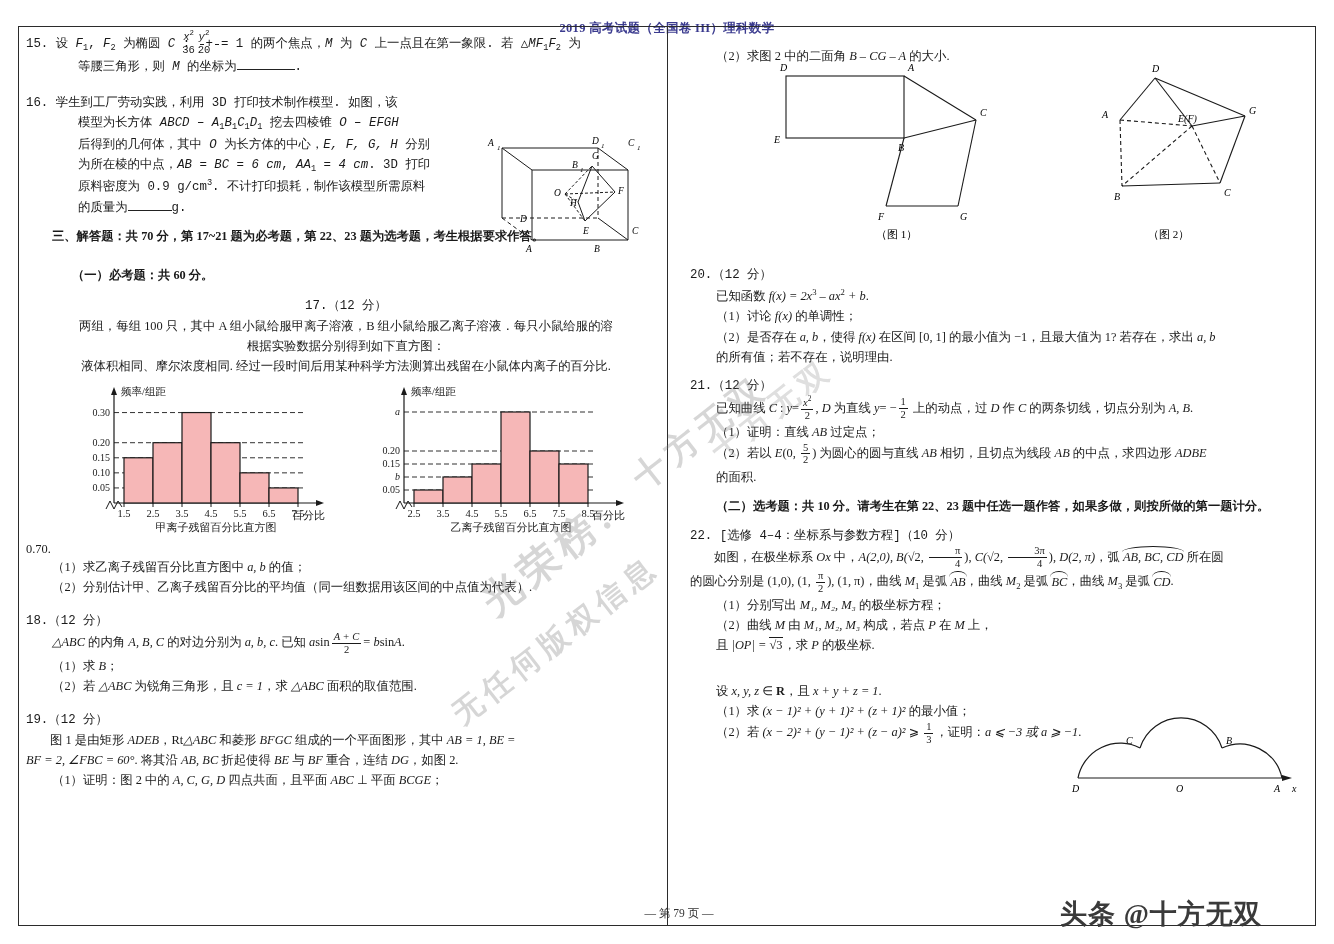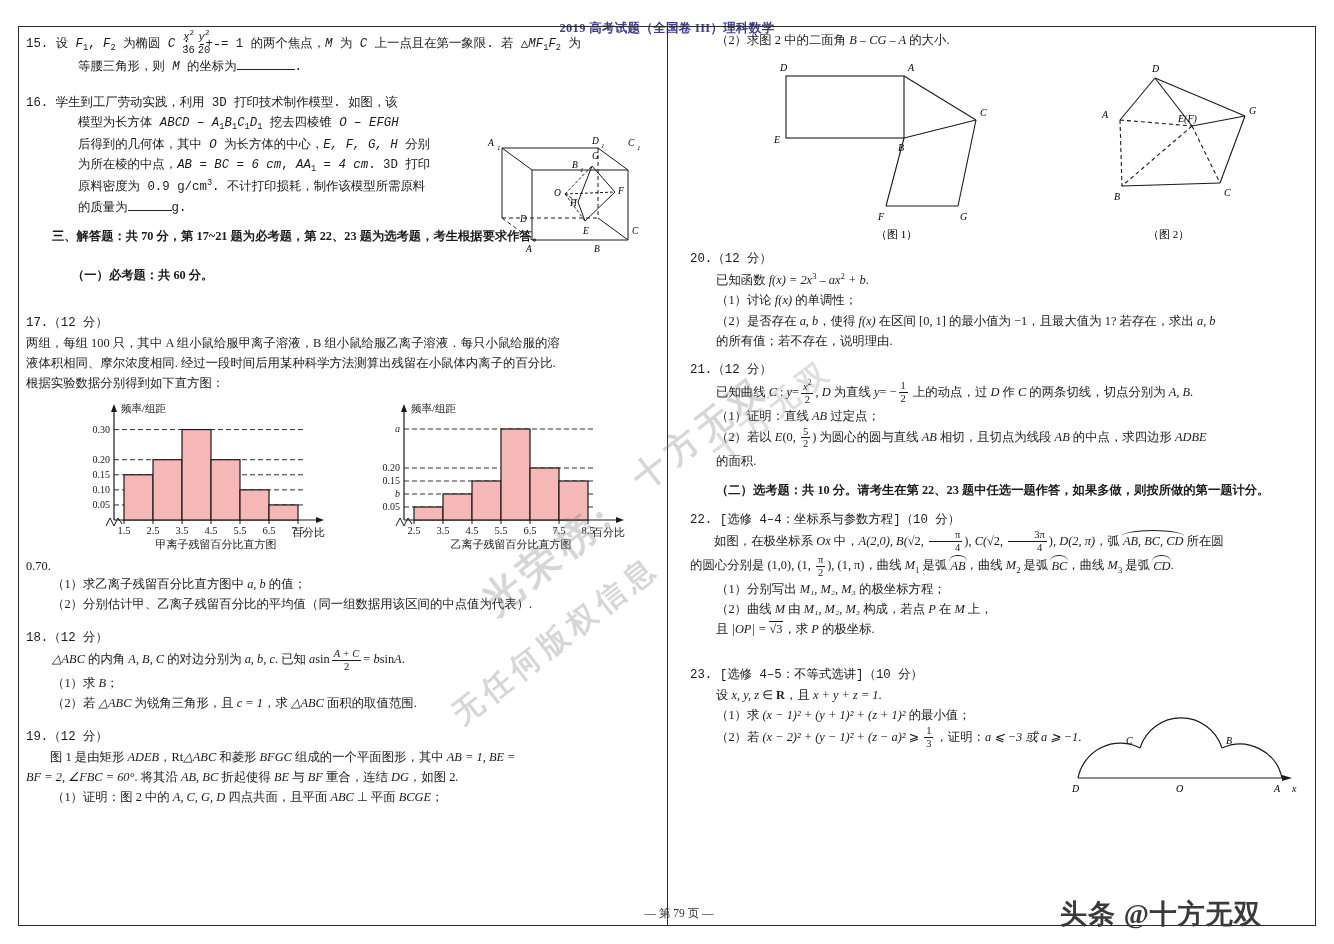--- a/index.html
+++ b/index.html
@@ -29,21 +29,21 @@
   }
   .col-divider {
     position:absolute; left:667px; top:26px; width:1px; height:900px;
     background:#2b2b2b;
   }
   .col {
     position:absolute; top:30px; width:640px;
     font-size:12.4px; line-height:1.62;
   }
   .col-left { left:26px; }
-  .col-right { left:690px; }
+  .col-right { left:690px;margin-top:16px; }
 
   
   .q { margin-bottom:9px; }
   .indent1 { text-indent:24px; }
   .hang { padding-left:26px; text-indent:-26px;font-family:Liberation Mono, monospace; }
   .sub { padding-left:26px; }
   .center-strong { font-weight:bold;margin-top:19px; }
   .blank-line { display:inline-block; border-bottom:1px solid #222; width:58px; height:.9em; }
   .blank-line-sm { display:inline-block; border-bottom:1px solid #222; width:44px; height:.9em; }
 
@@ -117,27 +117,27 @@
     </span>
   </div>
 
   <div class="q center-strong" style="padding-left:26px;margin-top:6px;font-size:12.3px;">
     <span>三、解答题：共 70 分，第 17~21 题为必考题，第 22、23 题为选考题，考生根据要求作答。</span>
   </div>
   <div class="q center-strong" style="padding-left:46px;font-size:12.3px;">
     <span>（一）必考题：共 60 分。</span>
   </div>
 
-  <div class="q" style="margin-top:27px;">
+  <div class="q" style="margin-top:10px;text-align:center;">
     <div class="hang">
       <span>17.（12 分）</span>
     </div>
     <div>两组，每组 100 只，其中 A 组小鼠给服甲离子溶液，B 组小鼠给服乙离子溶液．每只小鼠给服的溶</div>
+    <div>根据实验数据分别得到如下直方图：</div>
     <div>液体积相同、摩尔浓度相同. 经过一段时间后用某种科学方法测算出残留在小鼠体内离子的百分比.</div>
-    <div>根据实验数据分别得到如下直方图：</div>
   </div>
 
   <div style="position:relative;height:150px;">
 
     <div class="fig" style="left:40px;top:-4px;">
       <svg width="290" height="150" viewBox="0 0 290 150">
 
         <line x1="48" y1="12" x2="48" y2="122" stroke="#1a1a1a" stroke-width="1.2"></line>
         <polygon points="48,6 45,14 51,14" fill="#1a1a1a"></polygon>
         <line x1="48" y1="122" x2="252" y2="122" stroke="#1a1a1a" stroke-width="1.2"></line>
@@ -401,24 +401,20 @@
     </div>
     <div class="sub" style="width:380px;font-family:Liberation Serif, serif;">
       <span>（2）曲线 </span><i>M</i><span> 由 </span><i>M₁, M₂, M₃</i><span> 构成，若点 </span><i>P</i><span> 在 </span><i>M</i><span> 上，</span>
       <div>
         <span>且 </span><i>|OP| = </i><span class="sqrt">√3</span><span>，求 </span><i>P</i><span> 的极坐标.</span>
       </div>
     </div>
   </div>
 
   <div class="q" style="margin-top:26px;">
-    <div class="hang">
-      <span>23.</span>
-      <span>[选修 4–5：不等式选讲]（10 分）</span>
-    </div>
     <div class="sub">
       <span>设 </span><i>x, y, z</i><span> ∈ </span><b>R</b><span>，且 </span><i>x + y + z = 1</i><span>.</span>
     </div>
     <div class="sub">
       <span>（1）求 </span><i>(x − 1)² + (y + 1)² + (z + 1)²</i><span> 的最小值；</span>
     </div>
     <div class="sub">
       <span>（2）若 </span><i>(x − 2)² + (y − 1)² + (z − a)²</i><span> ⩾ </span><span class="frac">
           <span class="num">1</span>
           <span class="den">3</span>

